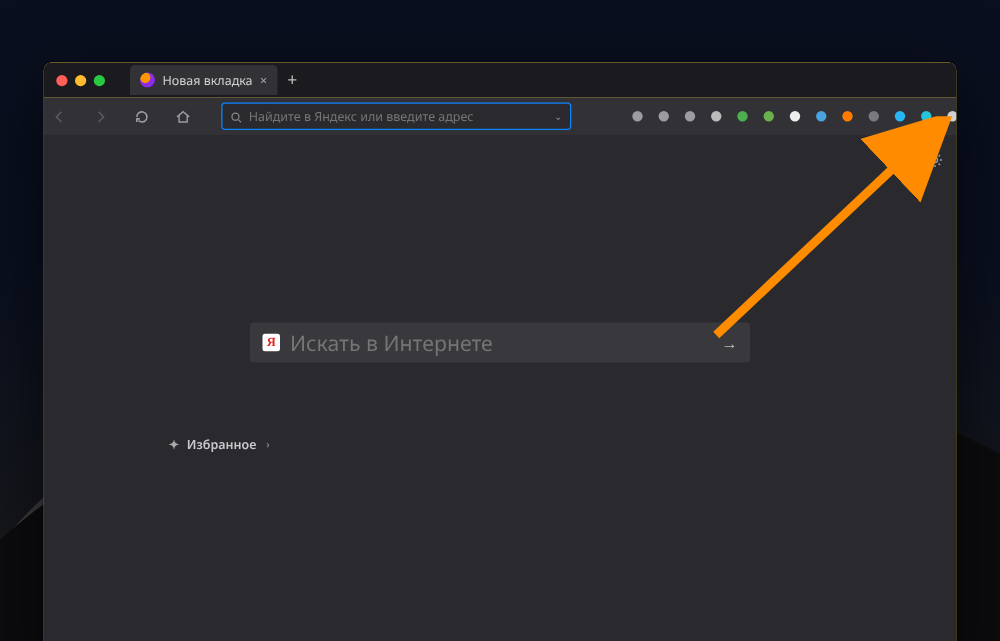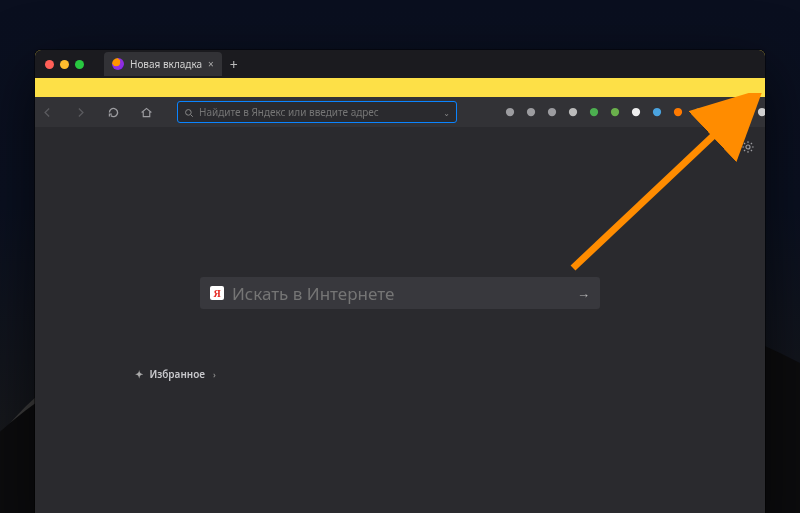--- a/index.html
+++ b/index.html
@@ -61,21 +61,21 @@
   }
   .tab .title { flex: 1; white-space: nowrap; overflow: hidden; text-overflow: ellipsis; }
   .tab .close { color: #aaa; font-size: 10px; cursor: pointer; }
   .newtab {
     color: #bbb; font-size: 14px; padding: 0 8px; cursor: pointer;
   }
   .toolbar {
     height: 30px;
     background: #323236;
     display: flex; align-items: center;
-    padding: 0 6px; gap: 20px; margin-top: 19px;
+    padding: 0 6px; gap: 20px;
   }
   .tbtn {
     width: 22px; height: 22px;
     display: flex; align-items: center; justify-content: center;
     color: #9c9ca0;
     border-radius: 3px;
     cursor: pointer;
   }
   .tbtn.disabled { color: #5a5a5e; cursor: default; }
   .urlbar {

